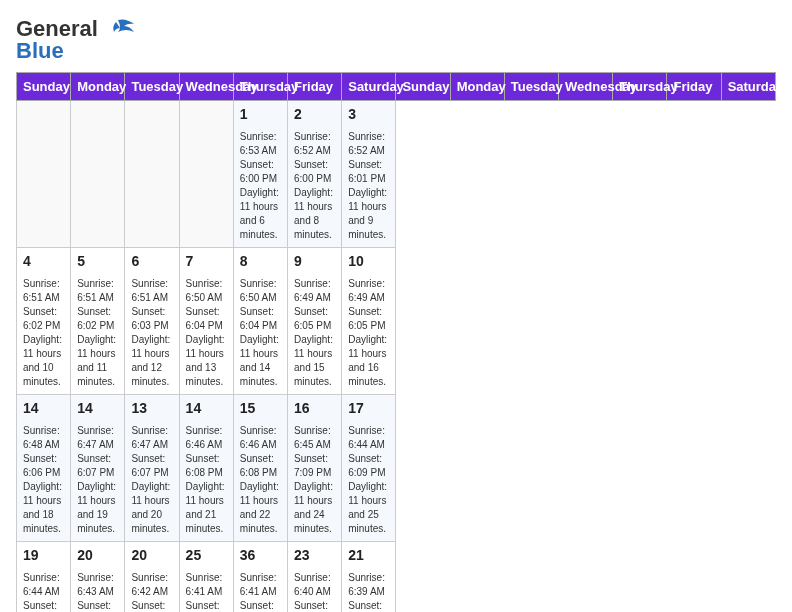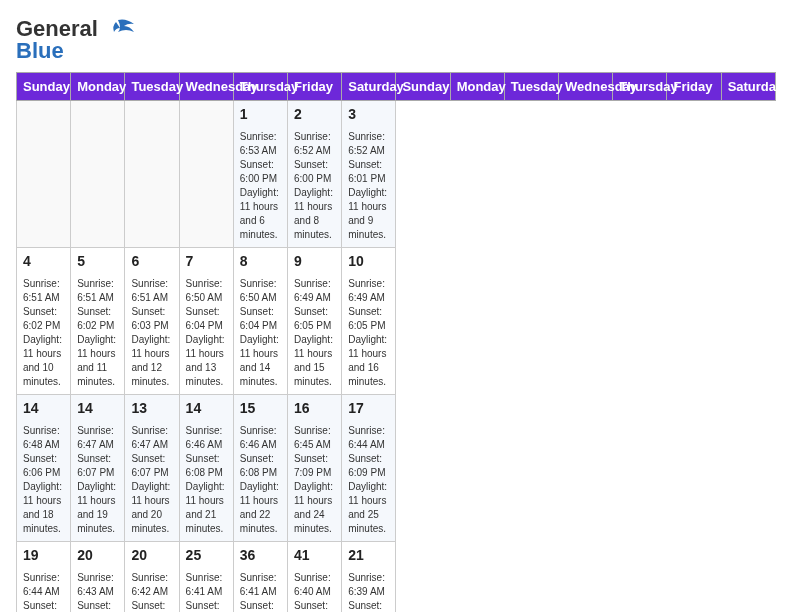--- a/index.html
+++ b/index.html
@@ -283,21 +283,21 @@
 and 30 minutes.</div>
         </td>
         <td>
           <span class="day-number">36</span>
           <div class="day-info" style="white-space: pre-line;">Sunrise: 6:41 AM
 Sunset: 6:12 PM
 Daylight: 11 hours
 and 31 minutes.</div>
         </td>
         <td>
-          <span class="day-number">41</span>
+          <span class="day-number">23</span>
           <div class="day-info" style="white-space: pre-line;">Sunrise: 6:40 AM
 Sunset: 6:13 PM
 Daylight: 11 hours
 and 32 minutes.</div>
         </td>
         <td>
           <span class="day-number">21</span>
           <div class="day-info" style="white-space: pre-line;">Sunrise: 6:39 AM
 Sunset: 6:13 PM
 Daylight: 11 hours

